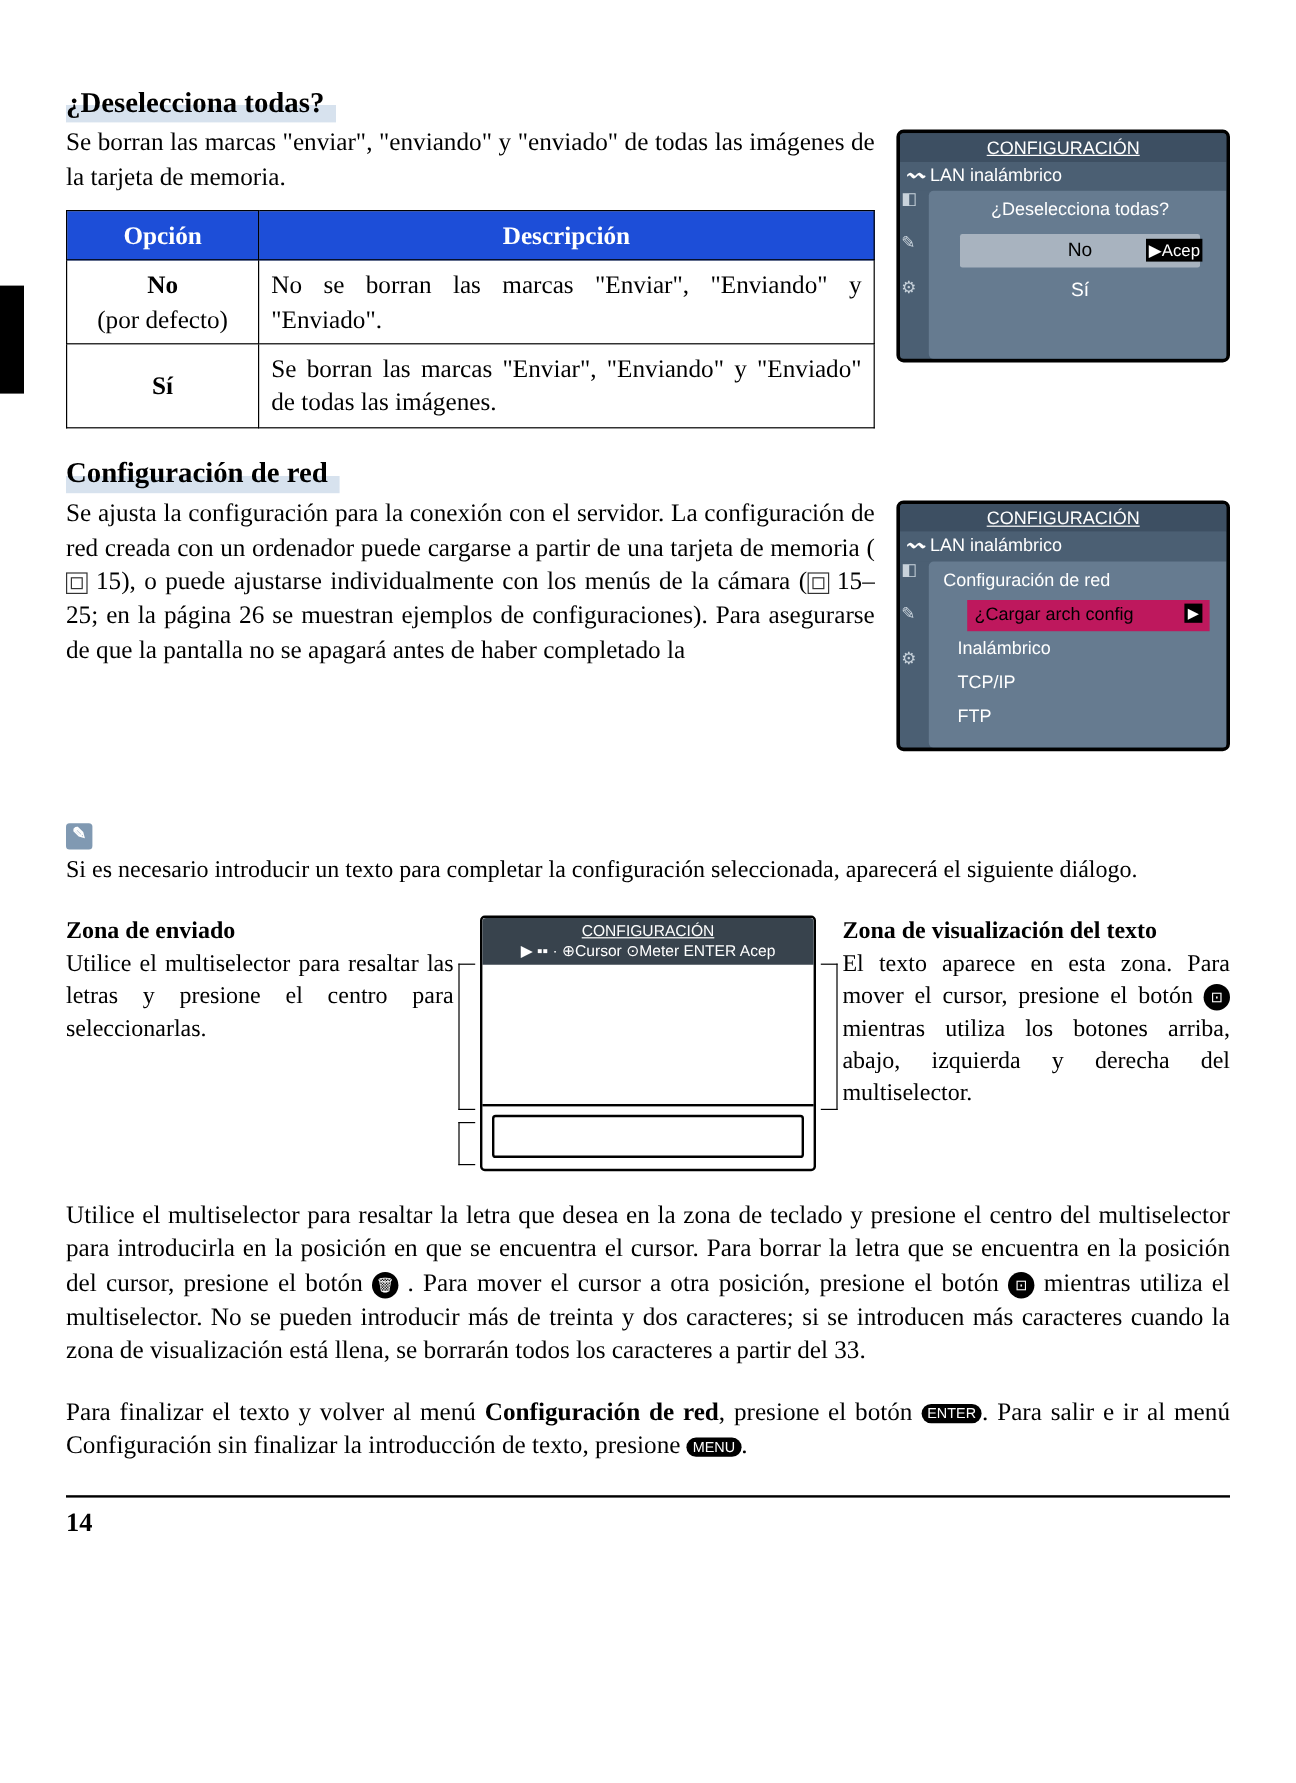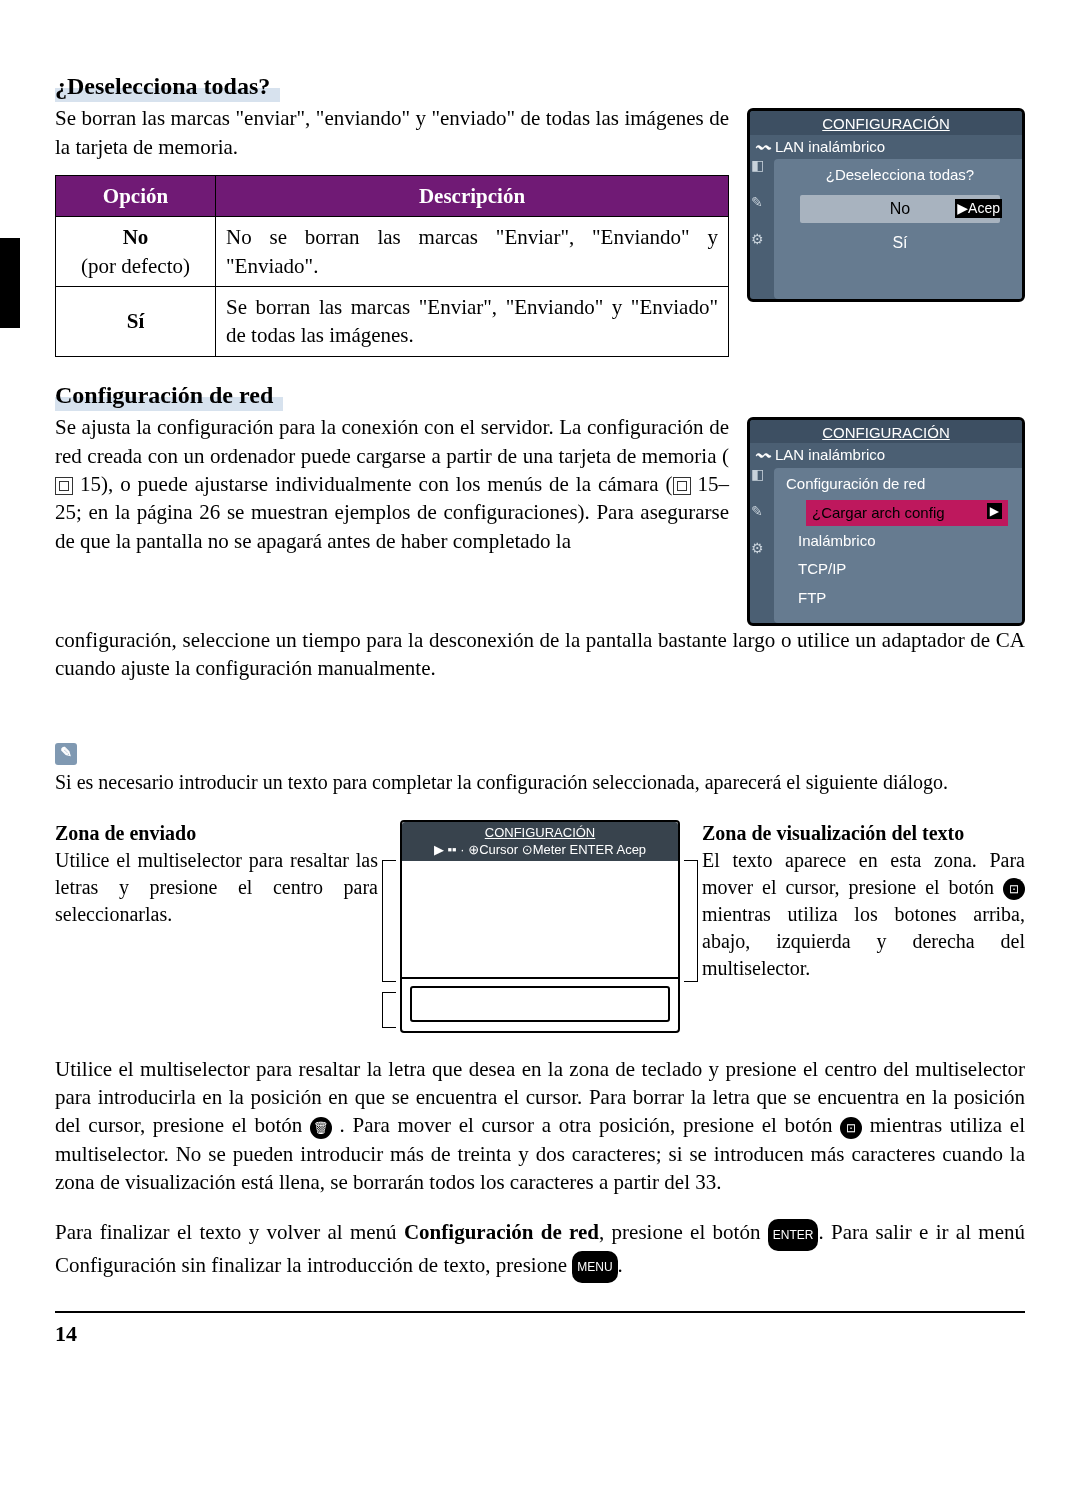--- a/index.html
+++ b/index.html
@@ -18,21 +18,21 @@
     display: inline-block;
     padding-right: 10px;
     background: linear-gradient(to bottom, transparent 0%, transparent 55%, #d7e2ee 55%, #d7e2ee 100%);
     margin-bottom: 2px;
   }
   .row { display: flex; gap: 18px; align-items: flex-start; }
   .row .txt { flex: 1; text-align: justify; }
   .screenshot { width: 278px; flex-shrink: 0; }
   .tbl { border-collapse: collapse; width: 100%; margin-top: 14px; }
   .tbl th, .tbl td { border: 1px solid #000; padding: 6px 10px; vertical-align: middle; }
-  .tbl th { background: #701a75; color: #fff; font-weight: bold; text-align: center; font-size: 21px; margin-top: 17px; }
+  .tbl th { background: #1d4ed8; color: #fff; font-weight: bold; text-align: center; font-size: 21px; margin-top: 17px; }
   .tbl .opcion { text-align: center; font-weight: bold; width: 160px; }
   .tbl .opcion .sub { font-weight: normal; display: block; }
   .tbl td.desc { text-align: justify; }
   .camera-screen {
     width: 278px;
     border: 3px solid #000;
     border-radius: 6px;
     background: #4b5f73;
     font-family: Arial, sans-serif;
     font-size: 16px;
@@ -64,21 +64,21 @@
   .kb-hdr { background:#38434d; color:#fff; font-size:13px; text-align:center; padding:2px 4px; font-family: Arial, sans-serif; border-radius:3px 3px 0 0;}
   .kb-hdr .u { text-decoration: underline; display:block;}
   .kb-txtarea { height:118px; border-bottom:2px solid #000; margin:0;}
   .kb-kb { height:36px; margin:7px 8px 9px 8px; border:2px solid #000; border-radius:3px;}
   .bracket-left, .bracket-right { position:absolute; border:1.5px solid #000; width:14px; height:40px;}
   .bracket-left { left:-18px; border-right:none; }
   .bracket-right { right:-18px; border-left:none; }
   .bl1 { top:40px; height:122px;} .bl2 { top:172px; height:36px;}
   .br1 { top:40px; height:122px;}
   .para { text-align:justify; font-size:21px; margin-top:22px;}
-  .pill { display:inline-flex; align-items:center; justify-content:center; background:#000; color:#fff; border-radius:10px; font-size:12px; padding:2px 5px; font-family:Arial,sans-serif; vertical-align:middle; min-width:20px; height:32px;}
+  .pill { display:inline-flex; align-items:center; justify-content:center; background:#000; color:#fff; border-radius:10px; font-size:12px; padding:2px 5px; font-family:Arial,sans-serif; vertical-align:middle; min-width:20px; height:16px;}
   .pill.round { border-radius:50%; width:22px; height:22px; padding:0;}
   .book-ico { display:inline-block; width:18px; height:18px; border:1.5px solid #333; vertical-align:middle; position:relative;}
   .book-ico::after{content:"";position:absolute;left:3px;top:3px;right:3px;bottom:3px;border:1px solid #333;}
   hr.foot { border:none; border-top:2px solid #000; margin-top:28px;}
   .pgnum { font-weight:bold; font-size:22px; margin-top:6px;}
   .just { text-align: justify; }
 </style>
 </head>
 <body>
 
@@ -158,21 +158,20 @@
             <span>¿Cargar arch config</span>
             <span style="background:#000;color:#fff;padding:0 3px;font-size:12px;">▶</span>
           </div>
           <div class="list-item">Inalámbrico</div>
           <div class="list-item">TCP/IP</div>
           <div class="list-item">FTP</div>
         </div>
       </div>
     </div>
   </div>
-  <div class="just">configuración, seleccione un tiempo para la desconexión de la pantalla bastante largo o utilice un adaptador de CA cuando ajuste la configuración manualmente.</div>
 </div>
 
 <div class="note-section">
   <div class="note-title">
     <span class="pencil-ico">✎</span>
   </div>
   <div class="note-body">Si es necesario introducir un texto para completar la configuración seleccionada, aparecerá el siguiente diálogo.</div>
 
   <div class="three-col">
     <div class="left">

